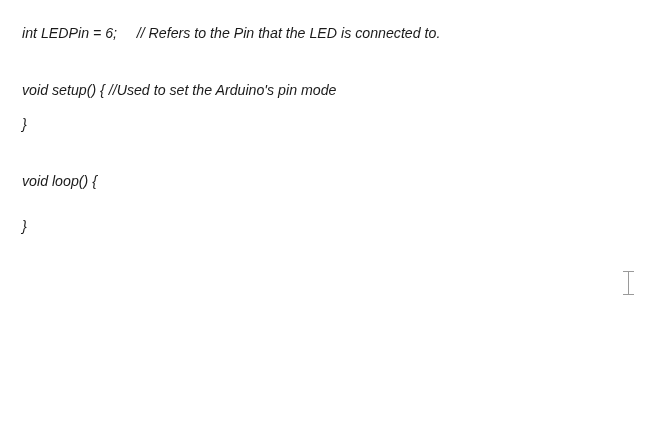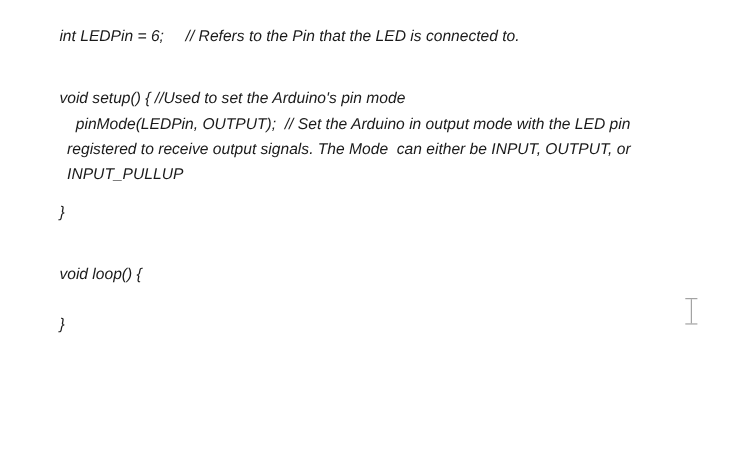--- a/index.html
+++ b/index.html
@@ -23,21 +23,20 @@
   .code-block {
     font-family: "Liberation Sans", sans-serif;
     font-style: italic;
     font-size: 14.2px;
     line-height: 23px;
     color: #1a1a1a;
   }
   .line {
     white-space: pre-wrap;
     min-height: 23px;
-    margin-left: 32px;
   }
   .blank {
     height: 23px;
   }
   .blank-half {
     height: 11px;
   }
   .indent-1 {
     padding-left: 7px;
   }
@@ -75,21 +74,20 @@
 
   <div class="code-block">
 
     <div class="line">int LEDPin = 6;     // Refers to the Pin that the LED is connected to.</div>
 
     <div class="blank"></div>
     <div class="blank-half"></div>
 
     <div class="line">void setup() { //Used to set the Arduino's pin mode</div>
 
-    <div class="line indent-1">  pinMode(LEDPin, OUTPUT);  // Set the Arduino in output mode with the LED pin registered to receive output signals. The Mode  can either be INPUT, OUTPUT, or INPUT_PULLUP</div>
 
     <div class="blank-half"></div>
 
     <div class="line">}</div>
 
     <div class="blank"></div>
     <div class="blank-half"></div>
 
     <div class="line">void loop() {</div>
 

